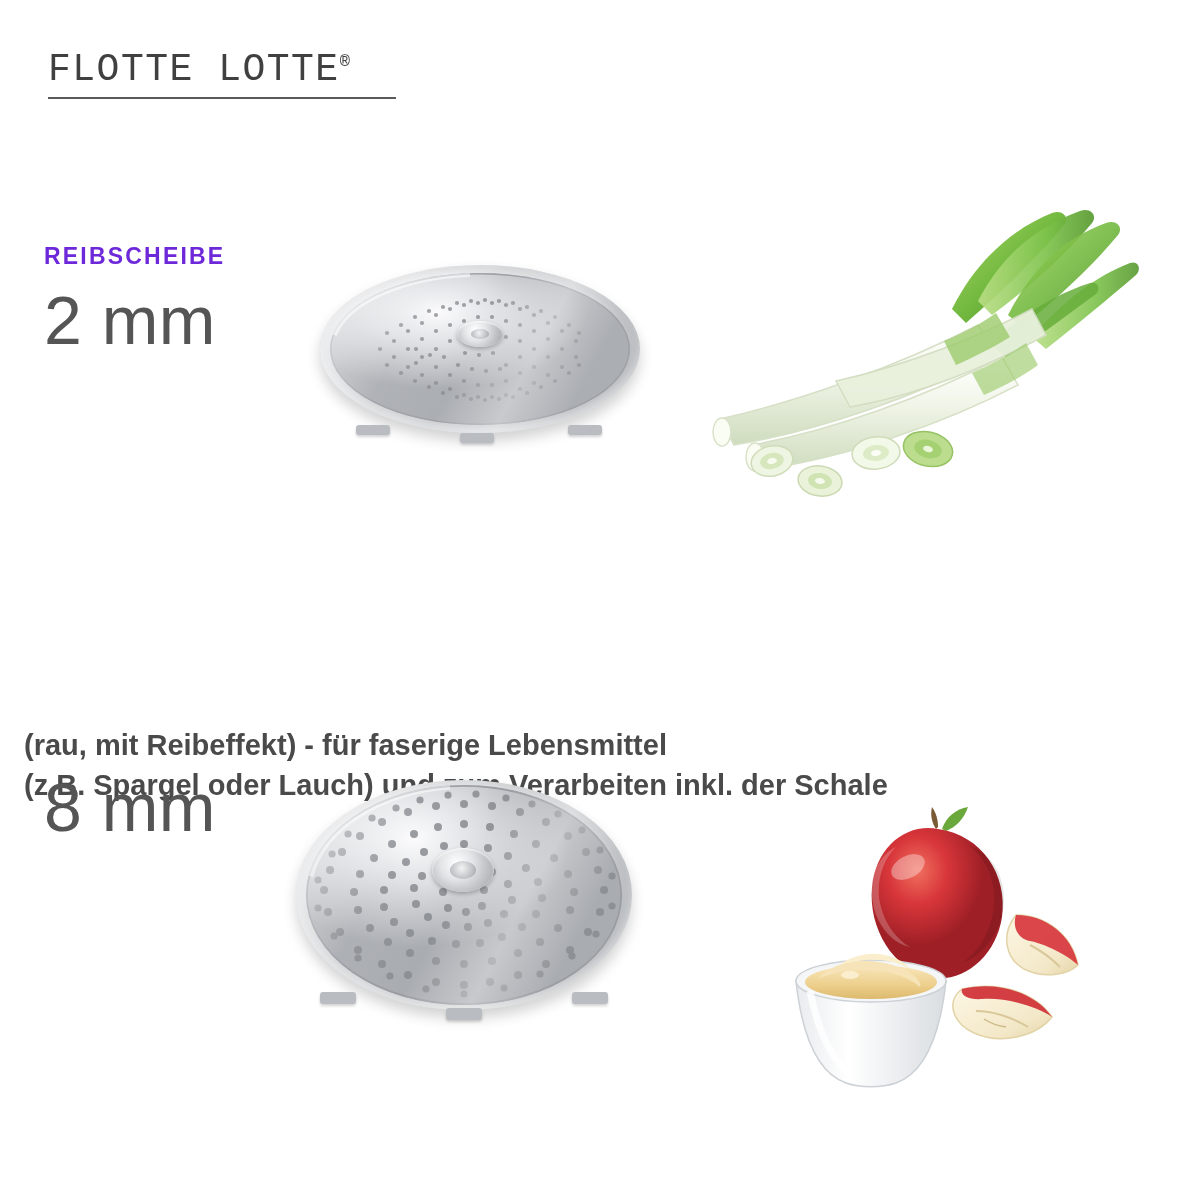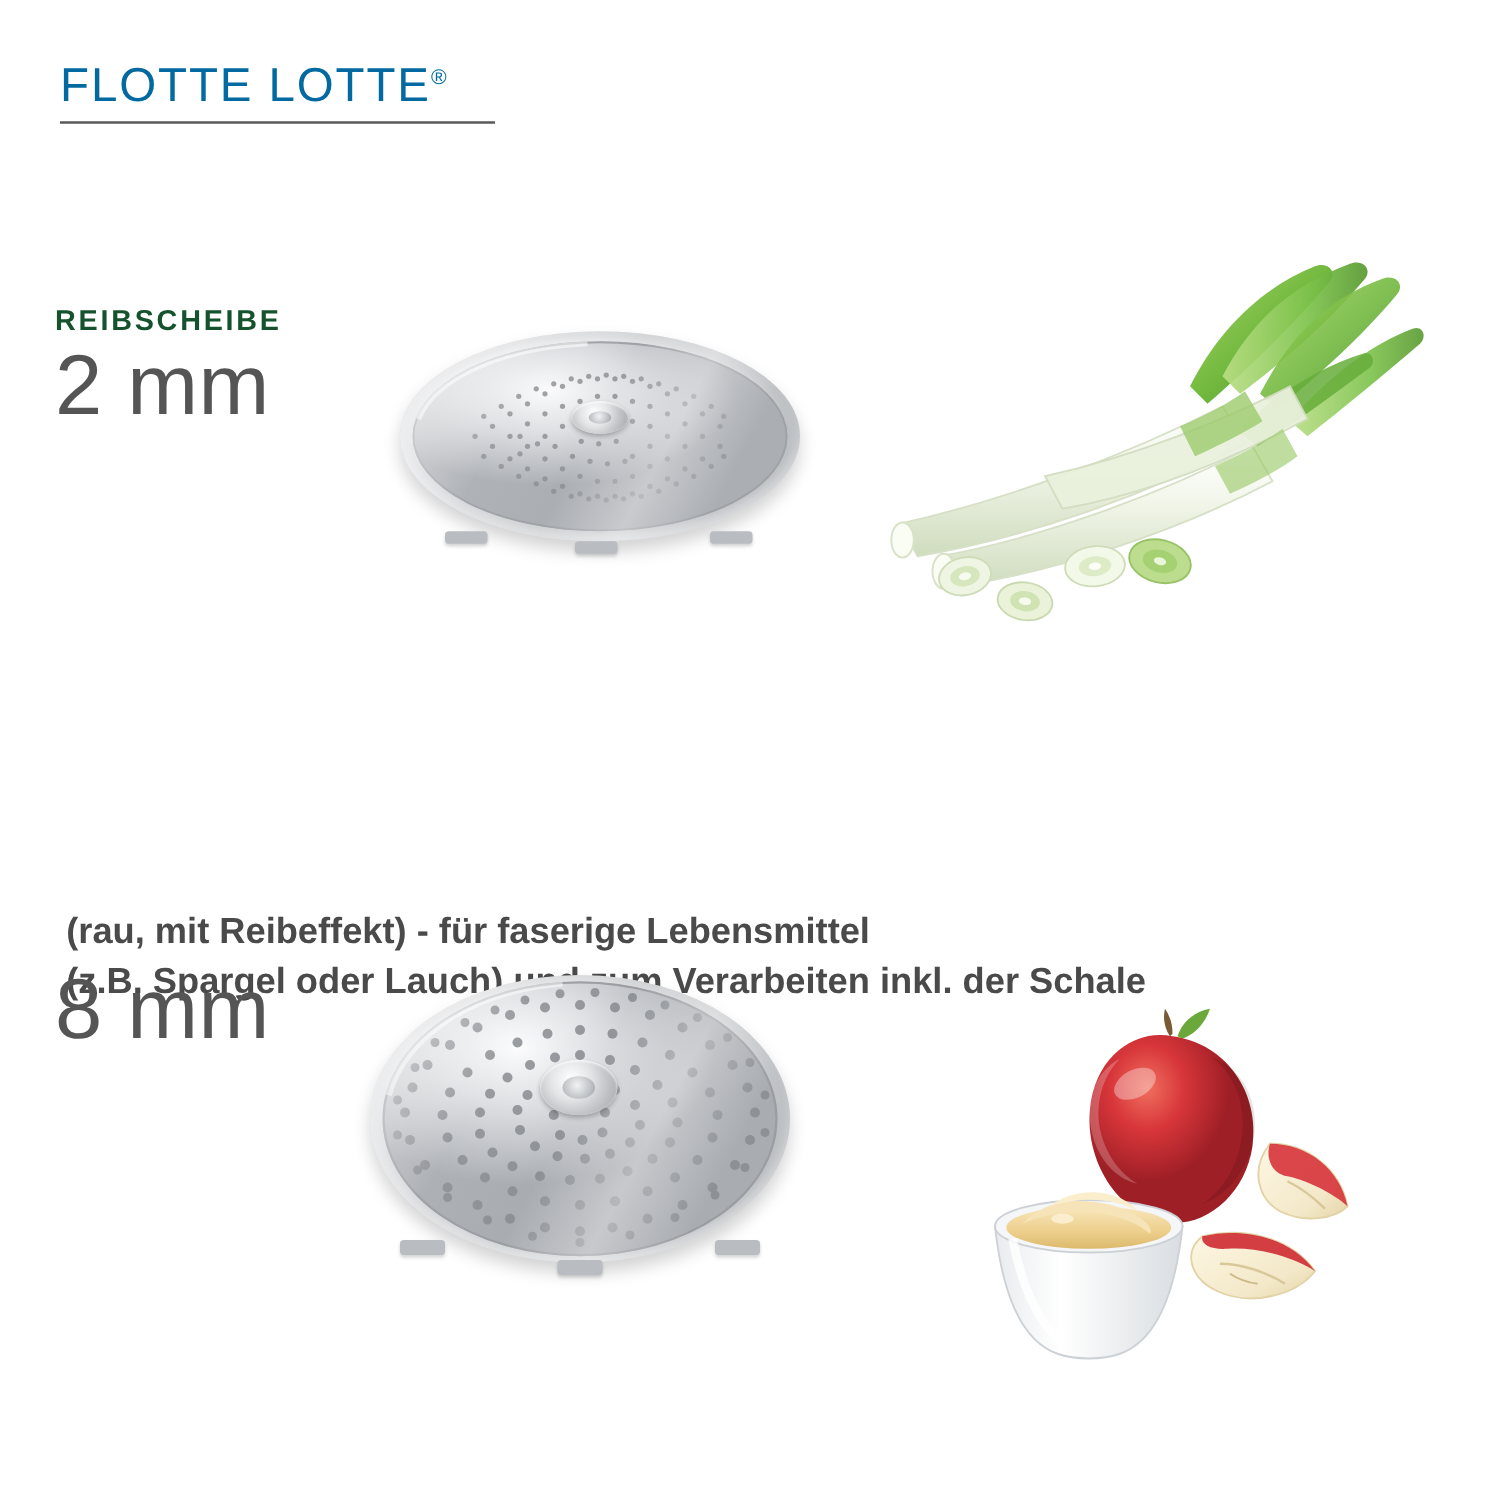--- a/index.html
+++ b/index.html
@@ -19,23 +19,24 @@
   
   .brand {
     position: absolute;
     left: 48px;
     top: 48px;
     width: 380px;
   }
   .brand-text {
     font-size: 38px;
     letter-spacing: 1.5px;
-    color: #0369a1;
+    color: #404040;
     font-weight: 400;
     white-space: nowrap;
+    font-family: Liberation Mono, monospace;
   }
   .brand-text .reg {
     font-size: 17px;
     vertical-align: super;
     letter-spacing: 0;
   }
   .brand-rule {
     margin-top: 6px;
     border-top: 2px solid #5a5a5a;
     width: 348px;
@@ -52,35 +53,35 @@
 
   .label-block {
     position: absolute;
     left: 44px;
     top: 38px;
     width: 260px;
   }
   .kicker {
     font-size: 23px;
     letter-spacing: 2.2px;
-    color: #14532d;
+    color: #6d28d9;
     font-weight: 700;
-    margin-bottom: 4px;
+    margin-bottom: 16px;
   }
   .size {
     font-size: 68px;
     font-weight: 400;
     color: #555555;
     line-height: 1.0;
     letter-spacing: 0.5px;
   }
 
   .caption {
     position: absolute;
-    left: 53px;
+    left: 24px;
     width: 1120px;
     font-size: 29px;
     font-weight: 700;
     color: #4a4a4a;
     line-height: 1.38;
   }
   #caption-2mm { top: 520px; }
 
   
   .disc-wrap {

